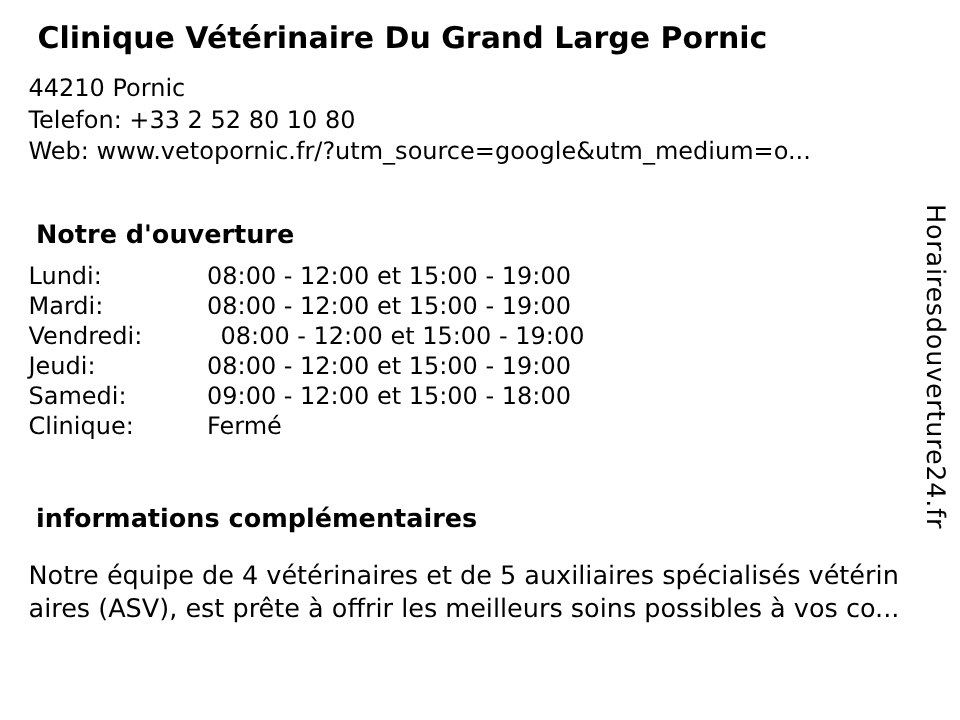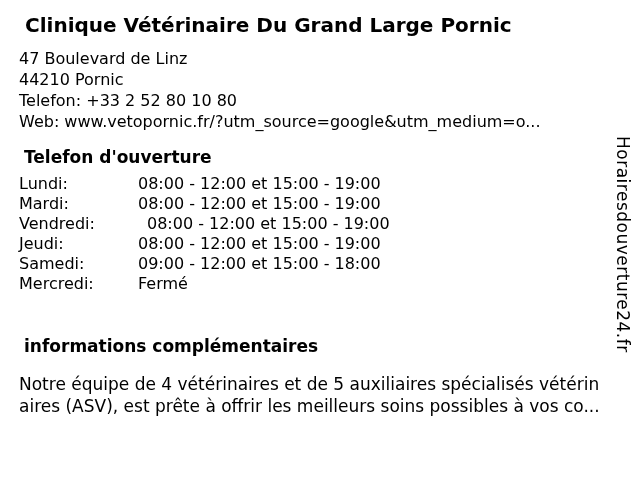--- a/index.html
+++ b/index.html
@@ -78,46 +78,45 @@
   }
 </style>
 </head>
 <body>
 
 <div class="page">
 
   <h1 class="page-title">Clinique Vétérinaire Du Grand Large Pornic</h1>
 
   <div class="address-block">
-    <div>47 Boulevard de Linz</div>
     <div>44210 Pornic</div>
     <div>Telefon: +33 2 52 80 10 80</div>
     <div>Web: www.vetopornic.fr/?utm_source=google&amp;utm_medium=o...</div>
   </div>
 
-  <h2 class="section-heading hours-heading">Telefon d'ouverture</h2>
+  <h2 class="section-heading hours-heading">Notre d'ouverture</h2>
 
   <div class="hours-table">
     <div class="hours-row">
       <span class="day-cell">Lundi:</span><span class="time-cell">08:00 - 12:00 et 15:00 - 19:00</span>
     </div>
     <div class="hours-row">
       <span class="day-cell">Mardi:</span><span class="time-cell">08:00 - 12:00 et 15:00 - 19:00</span>
     </div>
     <div class="hours-row">
       <span class="day-cell">Vendredi:</span><span class="time-cell">08:00 - 12:00 et 15:00 - 19:00</span>
     </div>
     <div class="hours-row">
       <span class="day-cell">Jeudi:</span><span class="time-cell">08:00 - 12:00 et 15:00 - 19:00</span>
     </div>
     <div class="hours-row">
       <span class="day-cell">Samedi:</span><span class="time-cell">09:00 - 12:00 et 15:00 - 18:00</span>
     </div>
     <div class="hours-row">
-      <span class="day-cell">Mercredi:</span><span class="time-cell">Fermé</span>
+      <span class="day-cell">Clinique:</span><span class="time-cell">Fermé</span>
     </div>
   </div>
 
   <h2 class="section-heading info-heading">informations complémentaires</h2>
 
   <div class="info-paragraph">
     <div>Notre équipe de 4 vétérinaires et de 5 auxiliaires spécialisés vétérin</div>
     <div>aires (ASV), est prête à offrir les meilleurs soins possibles à vos co...</div>
   </div>
 

